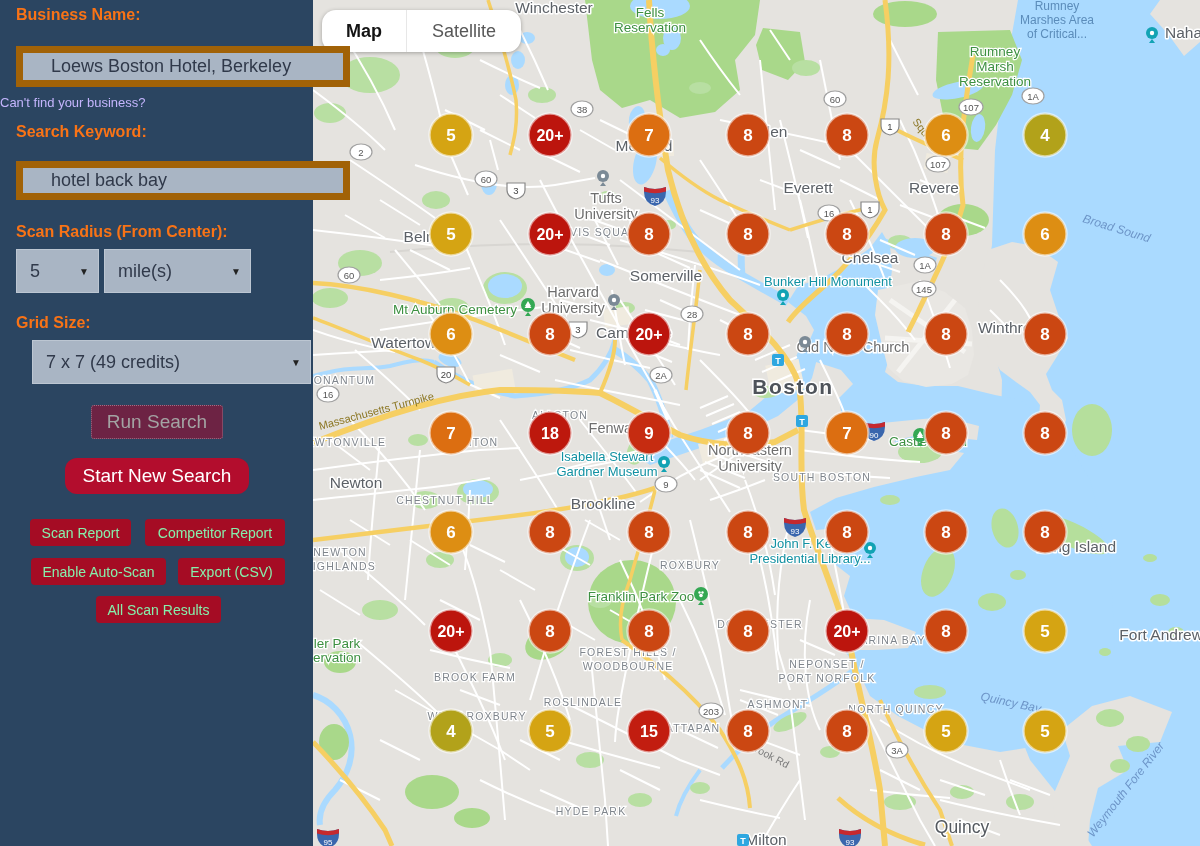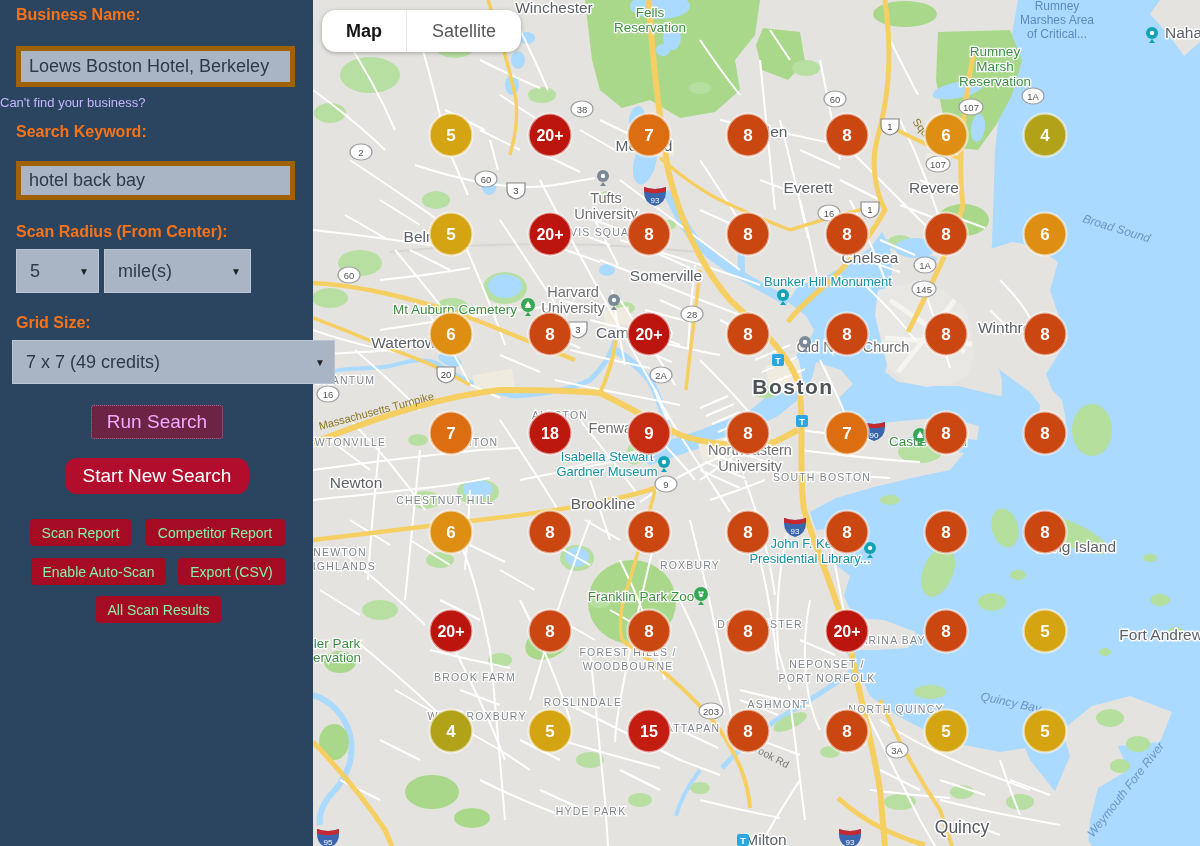--- a/index.html
+++ b/index.html
@@ -1,39 +1,39 @@
 <!DOCTYPE html>
 <html><head><meta charset="utf-8">
 <style>
 *{box-sizing:border-box;margin:0;padding:0}
 html,body{width:1200px;height:846px;overflow:hidden;font-family:"Liberation Sans",sans-serif;background:#e5e3df}
 #sb{position:absolute;left:0;top:0;width:313px;height:846px;background:#2b4561;z-index:5}
 .lb{position:absolute;left:16px;font-size:16px;font-weight:bold;color:#f97316}
-.fld{position:absolute;left:16px;width:279px;background:#a9b5c4;border:5px solid #a16207;color:#30394a;font-size:18px;display:flex;align-items:center;padding-left:8px}
+.fld{position:absolute;left:16px;width:334px;background:#a9b5c4;border:7px solid #a16207;color:#30394a;font-size:18px;display:flex;align-items:center;padding-left:28px}
 .sel{position:absolute;background:#a9b5c4;border:1px solid #bcc6d2;color:#30394a;font-size:18px;display:flex;align-items:center;padding-left:13px}
 .arr{position:absolute;right:9px;top:50%;transform:translateY(-50%);font-size:10px;color:#222}
 .btn{position:absolute;color:#86efac;background:#a50c24;border-radius:4px;font-size:14px;display:flex;align-items:center;justify-content:center}
 #map{position:absolute;left:313px;top:0;width:887px;height:846px;background:#e5e3df}
 #gm{position:absolute;left:9px;top:10px;height:42px;background:#fff;border-radius:14px;box-shadow:0 1px 4px rgba(0,0,0,.3);display:flex;z-index:4}
 #gm .a{width:85px;display:flex;align-items:center;justify-content:center;font-size:18px;color:#141414;font-weight:bold;border-right:1px solid #e7e7e7}
 #gm .b{width:114px;display:flex;align-items:center;justify-content:center;font-size:18px;color:#585858}
 </style></head>
 <body>
 <div id="sb">
   <div class="lb" style="top:6px">Business Name:</div>
   <div class="fld" style="top:46px;height:41px">Loews Boston Hotel, Berkeley</div>
   <div style="position:absolute;left:0;top:95px;width:313px;text-align:left;font-size:13px;color:#c4b5fd">Can't find your business?</div>
   <div class="lb" style="top:123px">Search Keyword:</div>
   <div class="fld" style="top:161px;height:39px">hotel back bay</div>
   <div class="lb" style="top:223px">Scan Radius (From Center):</div>
   <div class="sel" style="left:16px;top:249px;width:83px;height:44px">5<span class="arr">▼</span></div>
   <div class="sel" style="left:104px;top:249px;width:147px;height:44px">mile(s)<span class="arr">▼</span></div>
   <div class="lb" style="top:314px">Grid Size:</div>
-  <div class="sel" style="left:12px;top:340px;width:323px;height:44px">7 x 7 (49 credits)<span class="arr">▼</span></div>
-  <div style="position:absolute;left:91px;top:405px;width:132px;height:34px;background:#6d2344;border:1px dotted rgba(255,255,255,0.35);border-radius:3px;color:#f0abfc;font-size:19px;display:flex;align-items:center;justify-content:center">Run Search</div>
+  <div class="sel" style="left:32px;top:340px;width:279px;height:44px">7 x 7 (49 credits)<span class="arr">▼</span></div>
+  <div style="position:absolute;left:91px;top:405px;width:132px;height:34px;background:#6d2344;border:1px dotted rgba(255,255,255,0.35);border-radius:3px;color:#a3a3a3;font-size:19px;display:flex;align-items:center;justify-content:center">Run Search</div>
   <div style="position:absolute;left:65px;top:458px;width:184px;height:36px;background:#b30d2d;border-radius:12px;color:#fff;font-size:19px;display:flex;align-items:center;justify-content:center">Start New Search</div>
   <div class="btn" style="left:30px;top:519px;width:101px;height:27px">Scan Report</div>
   <div class="btn" style="left:145px;top:519px;width:140px;height:27px">Competitor Report</div>
   <div class="btn" style="left:31px;top:558px;width:135px;height:27px">Enable Auto-Scan</div>
   <div class="btn" style="left:178px;top:558px;width:107px;height:27px">Export (CSV)</div>
   <div class="btn" style="left:96px;top:596px;width:125px;height:27px">All Scan Results</div>
 </div>
 <div id="map">
 <svg width="887" height="846" viewBox="313 0 887 846" font-family="Liberation Sans, sans-serif">
 <rect x="313" y="0" width="887" height="846" fill="#e5e3df"></rect>

